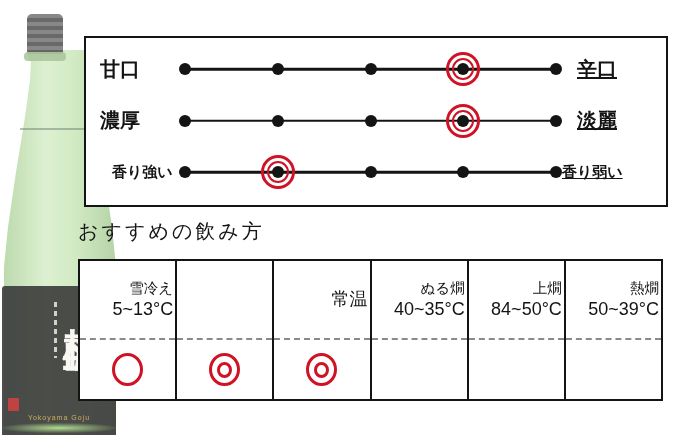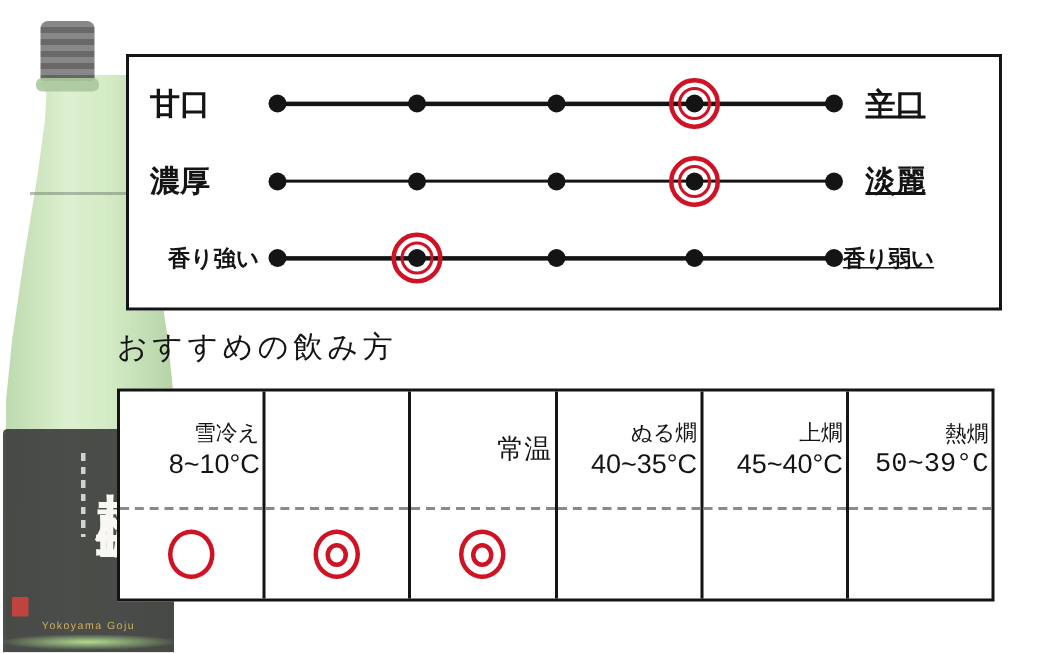--- a/index.html
+++ b/index.html
@@ -92,21 +92,21 @@
   .serving-title{
     position:absolute;left:78px;top:218px;z-index:2;
     font-family:"Liberation Serif","DejaVu Serif",serif;
     font-size:20px;font-weight:400;letter-spacing:3px;color:var(--ink);
   }
   .serve-table{
     position:absolute;left:78px;top:259px;width:585px;height:142px;z-index:2;
     display:flex;background:#fff;border:2.5px solid var(--ink);
   }
   .serve-col{flex:1;display:flex;flex-direction:column;border-right:2px solid var(--ink);}
-  .serve-col:last-child{border-right:none;font-family:Liberation Mono, monospace;}
+  .serve-col:last-child{border-right:none;}
   .serve-head{
     height:77px;display:flex;flex-direction:column;align-items:flex-end;justify-content:center;
     gap:1px;padding:0 2px;text-align:center;
   }
   .h-name{font-size:14.5px;white-space:nowrap;}
   .h-temp{font-size:18px;white-space:nowrap;}
   .serve-head.solo .h-name{font-size:18px;}
   .serve-mark{
     flex:1;border-top:2px dashed var(--dash);
     display:flex;align-items:center;justify-content:center;
@@ -176,21 +176,21 @@
 
   </div>
 
   <h2 class="serving-title">おすすめの飲み方</h2>
 
   <div class="serve-table">
 
     <div class="serve-col">
       <div class="serve-head">
         <div class="h-name">雪冷え</div>
-        <div class="h-temp">8~10°C</div>
+        <div class="h-temp">5~13°C</div>
       </div>
       <div class="serve-mark">
           <div class="ring-outer"></div>
         </div>
     </div>
 
     <div class="serve-col">
       <div class="serve-head">
       </div>
       <div class="serve-mark">
@@ -216,21 +216,21 @@
       <div class="serve-head">
         <div class="h-name">ぬる燗</div>
         <div class="h-temp">40~35°C</div>
       </div>
       <div class="serve-mark"></div>
     </div>
 
     <div class="serve-col">
       <div class="serve-head">
         <div class="h-name">上燗</div>
-        <div class="h-temp">45~40°C</div>
+        <div class="h-temp">84~50°C</div>
       </div>
       <div class="serve-mark"></div>
     </div>
 
     <div class="serve-col">
       <div class="serve-head">
         <div class="h-name">熱燗</div>
         <div class="h-temp">50~39°C</div>
       </div>
       <div class="serve-mark"></div>

